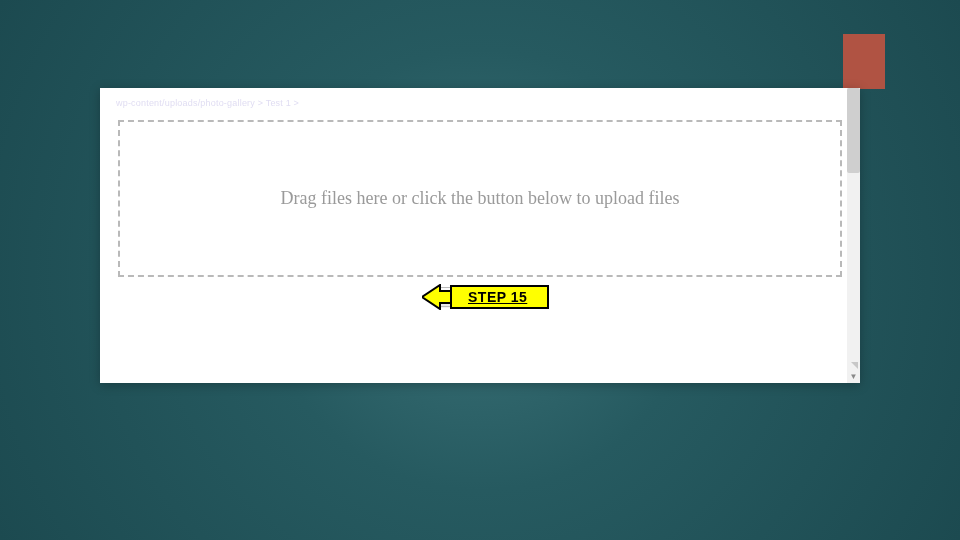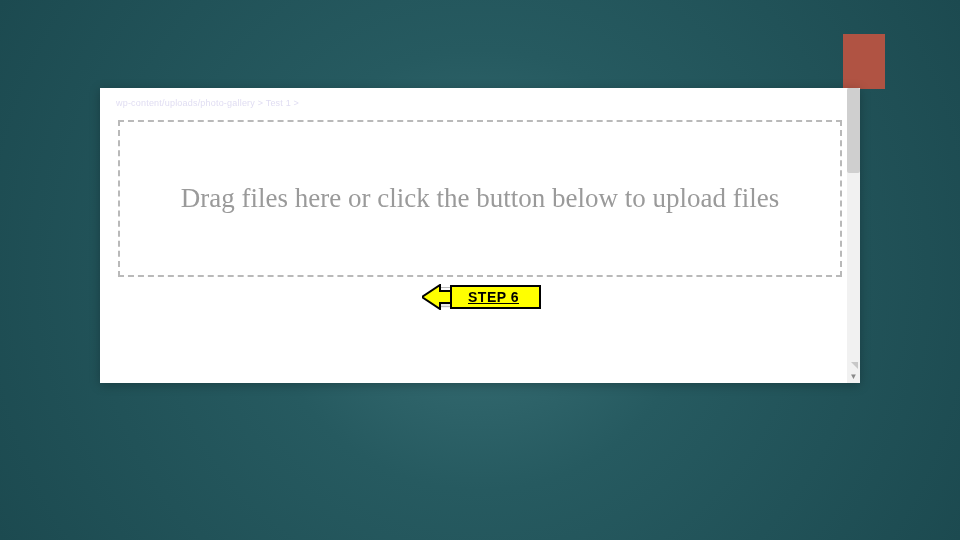--- a/index.html
+++ b/index.html
@@ -58,21 +58,21 @@
     display: flex;
     align-items: center;
     justify-content: center;
     text-align: center;
     background: #fff;
   }
 
   .dropzone-text {
     color: #9a9a9a;
     font-family: Georgia, 'Times New Roman', serif;
-    font-size: 27px;
+    font-size: 18px;
     line-height: 1.25;
     padding: 0 20px;
   }
 
   .choose-wrap {
     position: absolute;
     top: 199px;
     left: 0;
     right: 0;
     text-align: center;
@@ -187,21 +187,21 @@
     </div>
 
     <div class="choose-wrap">
       <span class="choose-btn">Choose Files</span>
     </div>
 
     <div class="step-callout">
       <svg class="step-arrow" width="30" height="26" viewBox="0 0 30 26">
         <polygon points="0,13 18,1 18,7 30,7 30,19 18,19 18,25" fill="#ffff00" stroke="#000000" stroke-width="2" stroke-linejoin="miter"></polygon>
       </svg>
-      <div class="step-label">STEP 6</div>
+      <div class="step-label">STEP 15</div>
     </div>
 
     <div class="scrollbar-track">
       <div class="scrollbar-up">▲</div>
       <div class="scrollbar-thumb"></div>
       <div class="scrollbar-down">▼</div>
     </div>
 
     <div class="tri"></div>
   </div>

